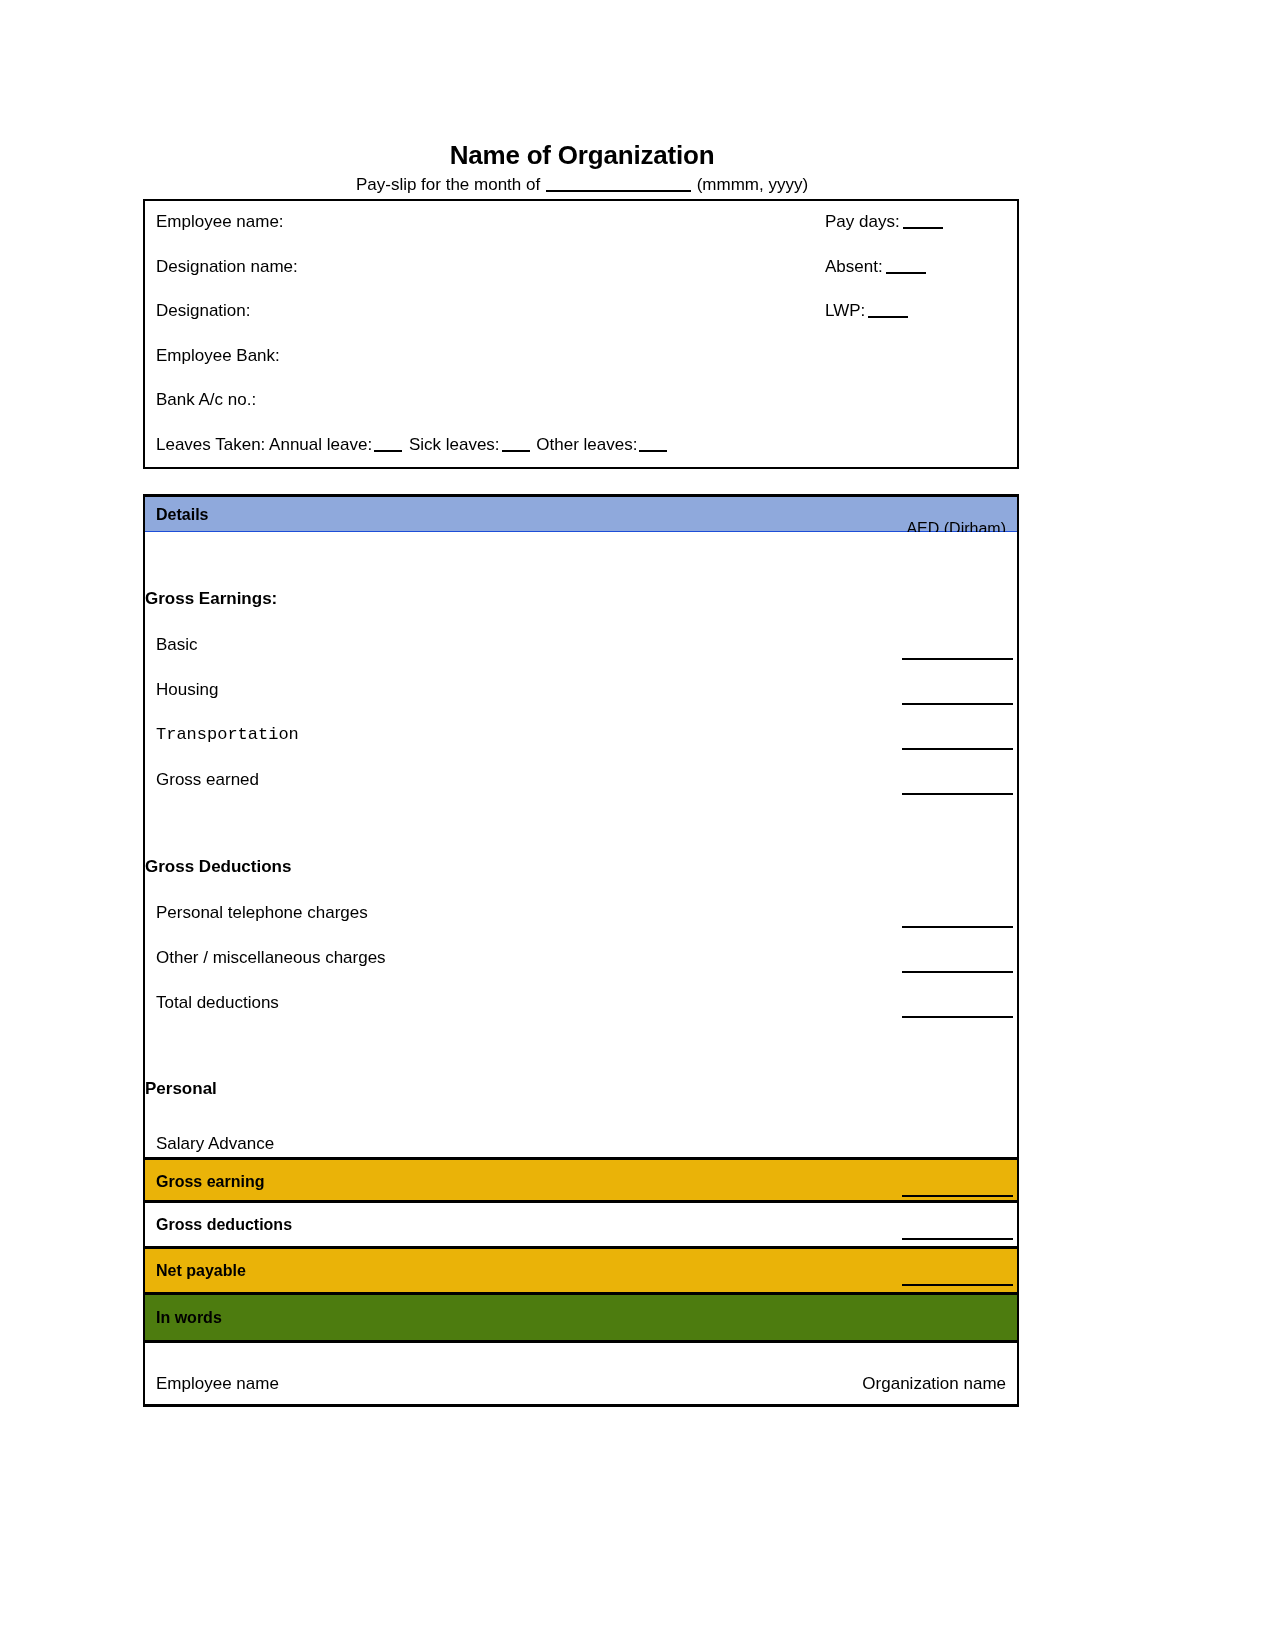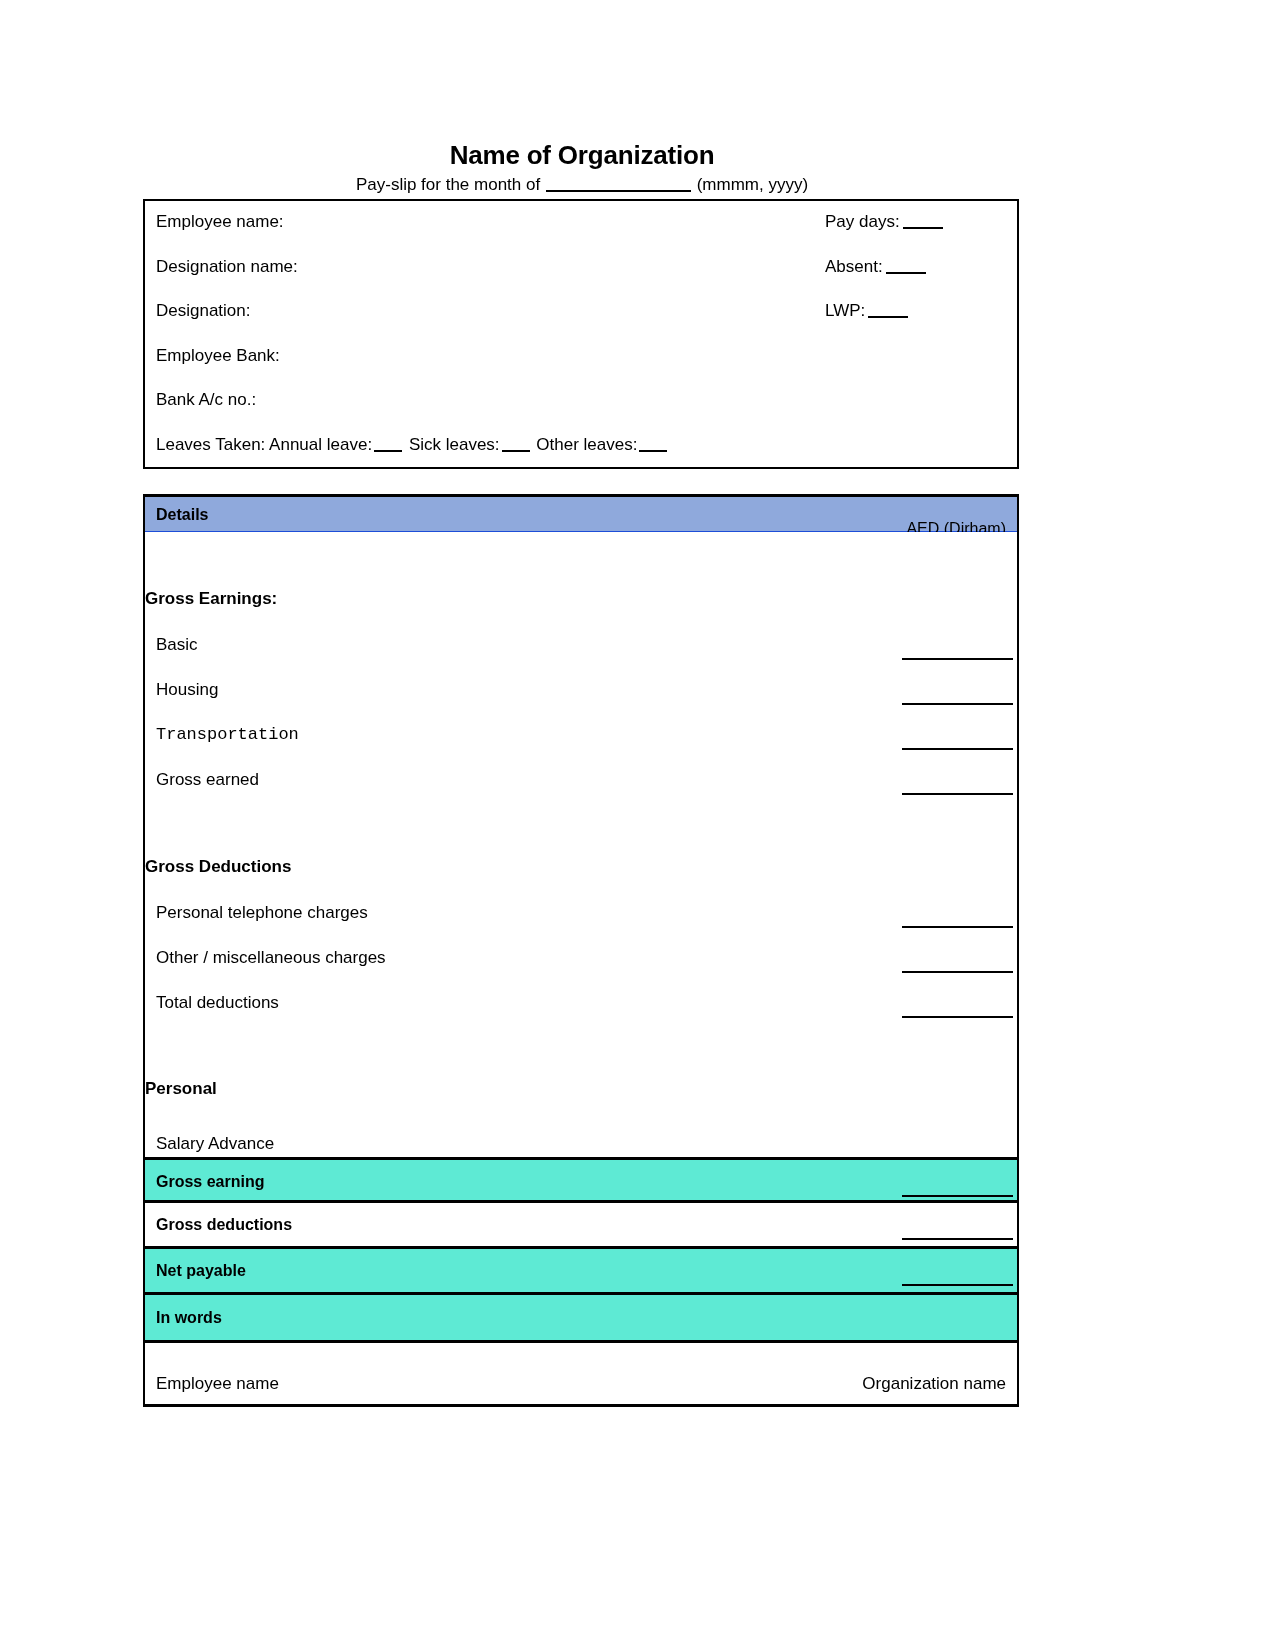--- a/index.html
+++ b/index.html
@@ -160,21 +160,21 @@
     height: 0;
   }
 
   
   .sum-row {
     position: relative;
     height: 46px;
     box-sizing: border-box;
   }
   .sum-blue {
-    background: #5eead4;
+    background: #eab308;
     border-top: 3px solid #000;
     border-bottom: 3px solid #000;
   }
   .sum-white {
     background: #ffffff;
     border-bottom: 3px solid #000;
   }
   .sum-label {
     position: absolute;
     left: 11px;
@@ -187,21 +187,21 @@
     left: 757px;
     top: 35px;
     width: 111px;
     border-bottom: 2px solid #000;
     height: 0;
   }
 
   .words-row {
     position: relative;
     height: 48px;
-    background: #5eead4;
+    background: #4d7c0f;
     border-bottom: 3px solid #000;
     box-sizing: border-box;
   }
   .words-label {
     position: absolute;
     left: 11px;
     top: 14px;
     font-size: 16px;
     font-weight: bold;
   }

